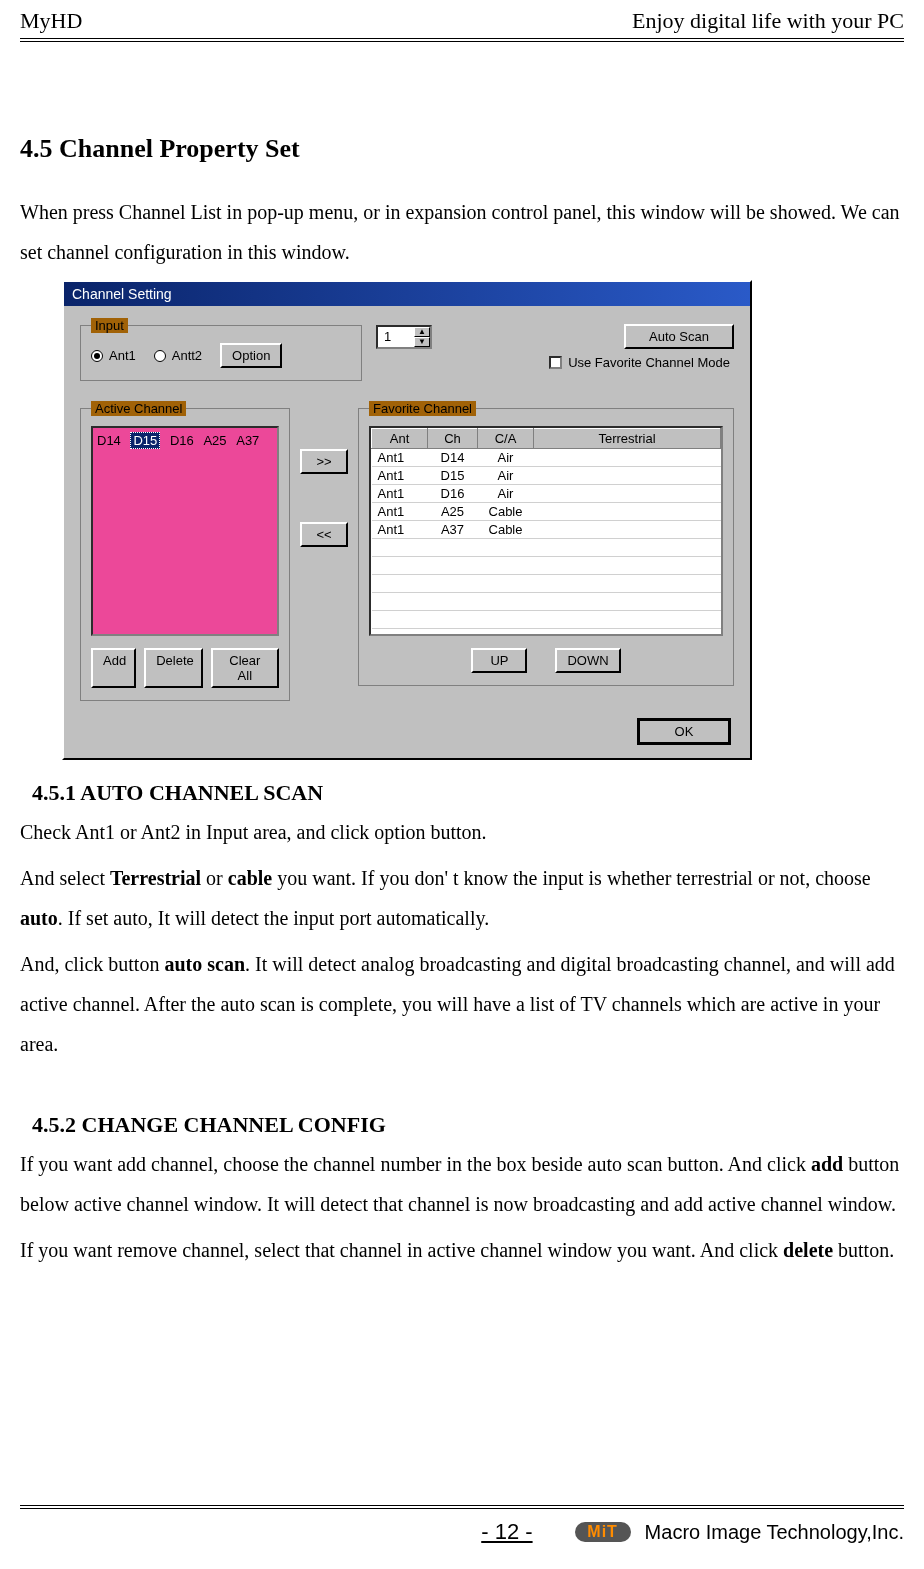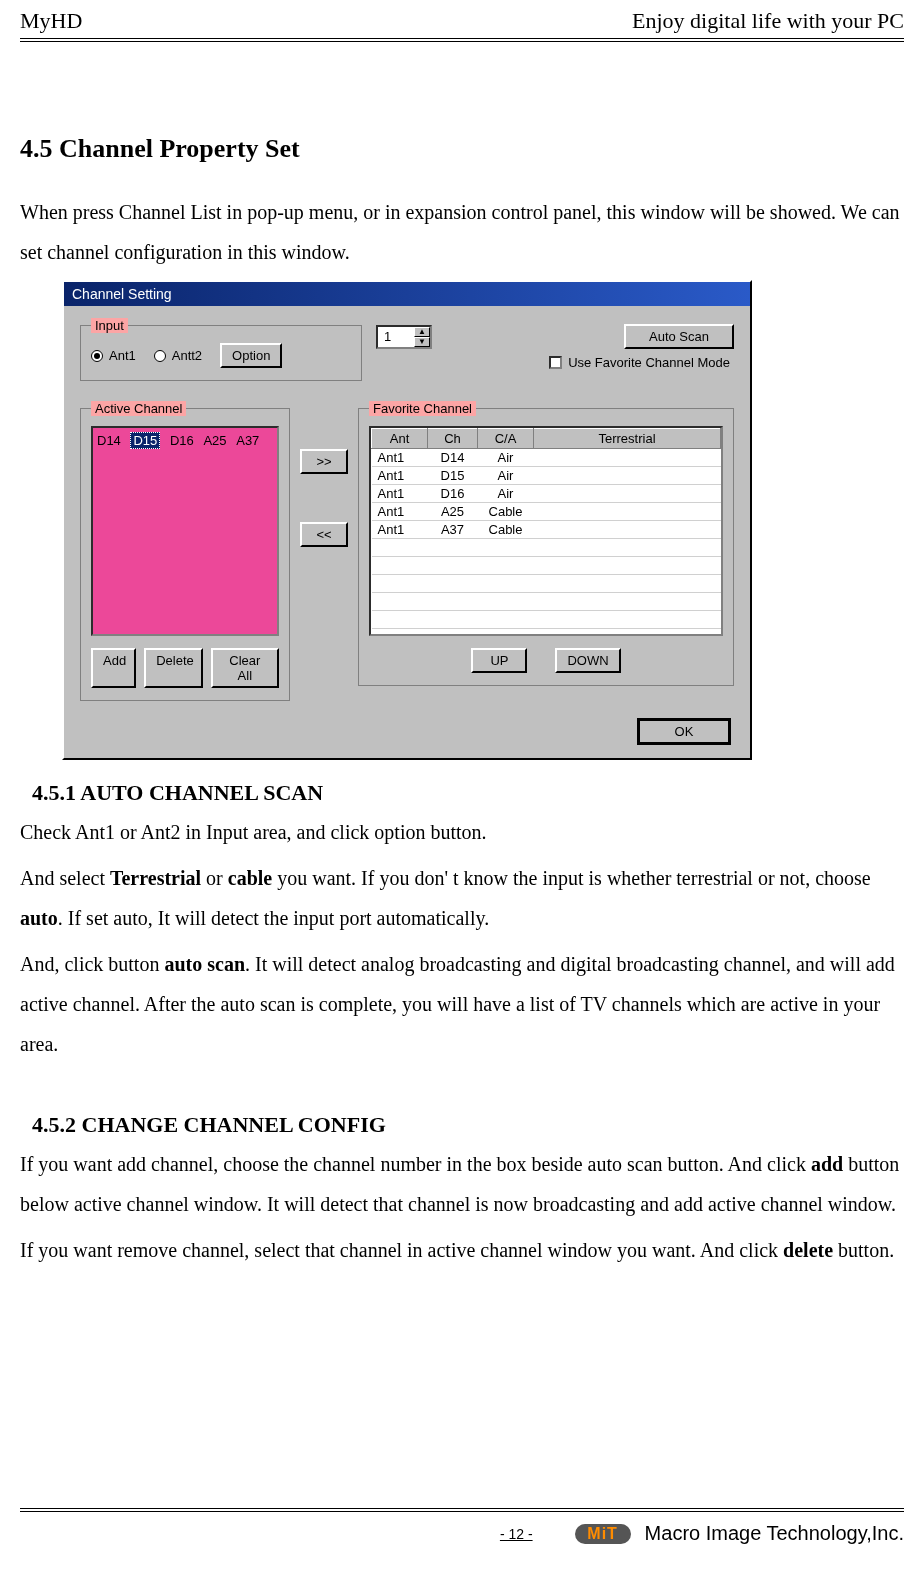--- a/index.html
+++ b/index.html
@@ -45,21 +45,21 @@
       font-size: 14px;
     }
     .dialog-body { padding: 12px 16px 12px 16px; }
     fieldset.winfs {
       border: 1px solid #808080;
       padding: 10px 10px 12px 10px;
       position: relative;
       margin-bottom: 8px;
     }
     fieldset.winfs legend {
-      background: #fca5a5;
+      background: #a16207;
       padding: 0 4px;
       font-size: 13px;
     }
     .row1 { display: flex; gap: 14px; align-items: flex-start; }
     .input-group { flex: 0 0 282px; }
     .right-top { flex: 1; padding-top: 6px; }
     .radio-row { display: flex; align-items: center; gap: 18px; }
     .radio-item { display: flex; align-items: center; gap: 6px; font-size: 13px; }
     .radio-dot {
       width: 12px; height: 12px; border-radius: 50%;
@@ -131,21 +131,21 @@
     
     .page-footer {
       position: absolute;
       bottom: 24px; left: 20px; right: 20px;
     }
     .footer-line { border-top: 4px double #000; margin-bottom: 10px; }
     .footer-row {
       display: flex; justify-content: flex-end; align-items: center; gap: 14px;
       font-family: Arial, sans-serif; font-size: 20px;
     }
-    .page-num { font-family: Arial, sans-serif; font-size: 14px; margin-right: 28px; text-decoration: underline;}
+    .page-num { font-family: Arial, sans-serif; font-size: 22px; margin-right: 28px; text-decoration: underline;}
     .mit-logo {
       display: inline-flex; align-items: center; gap: 0;
     }
     .mit-logo .oval {
       width: 56px; height: 20px; border-radius: 16px / 16px;
       background: #555; display: inline-flex; align-items: center; justify-content: center;
       color: #ff8c00; font-weight: bold; font-family: Arial, sans-serif; font-size: 16px;
       letter-spacing: 1px;
     }
     .gap-block { height: 34px; }

